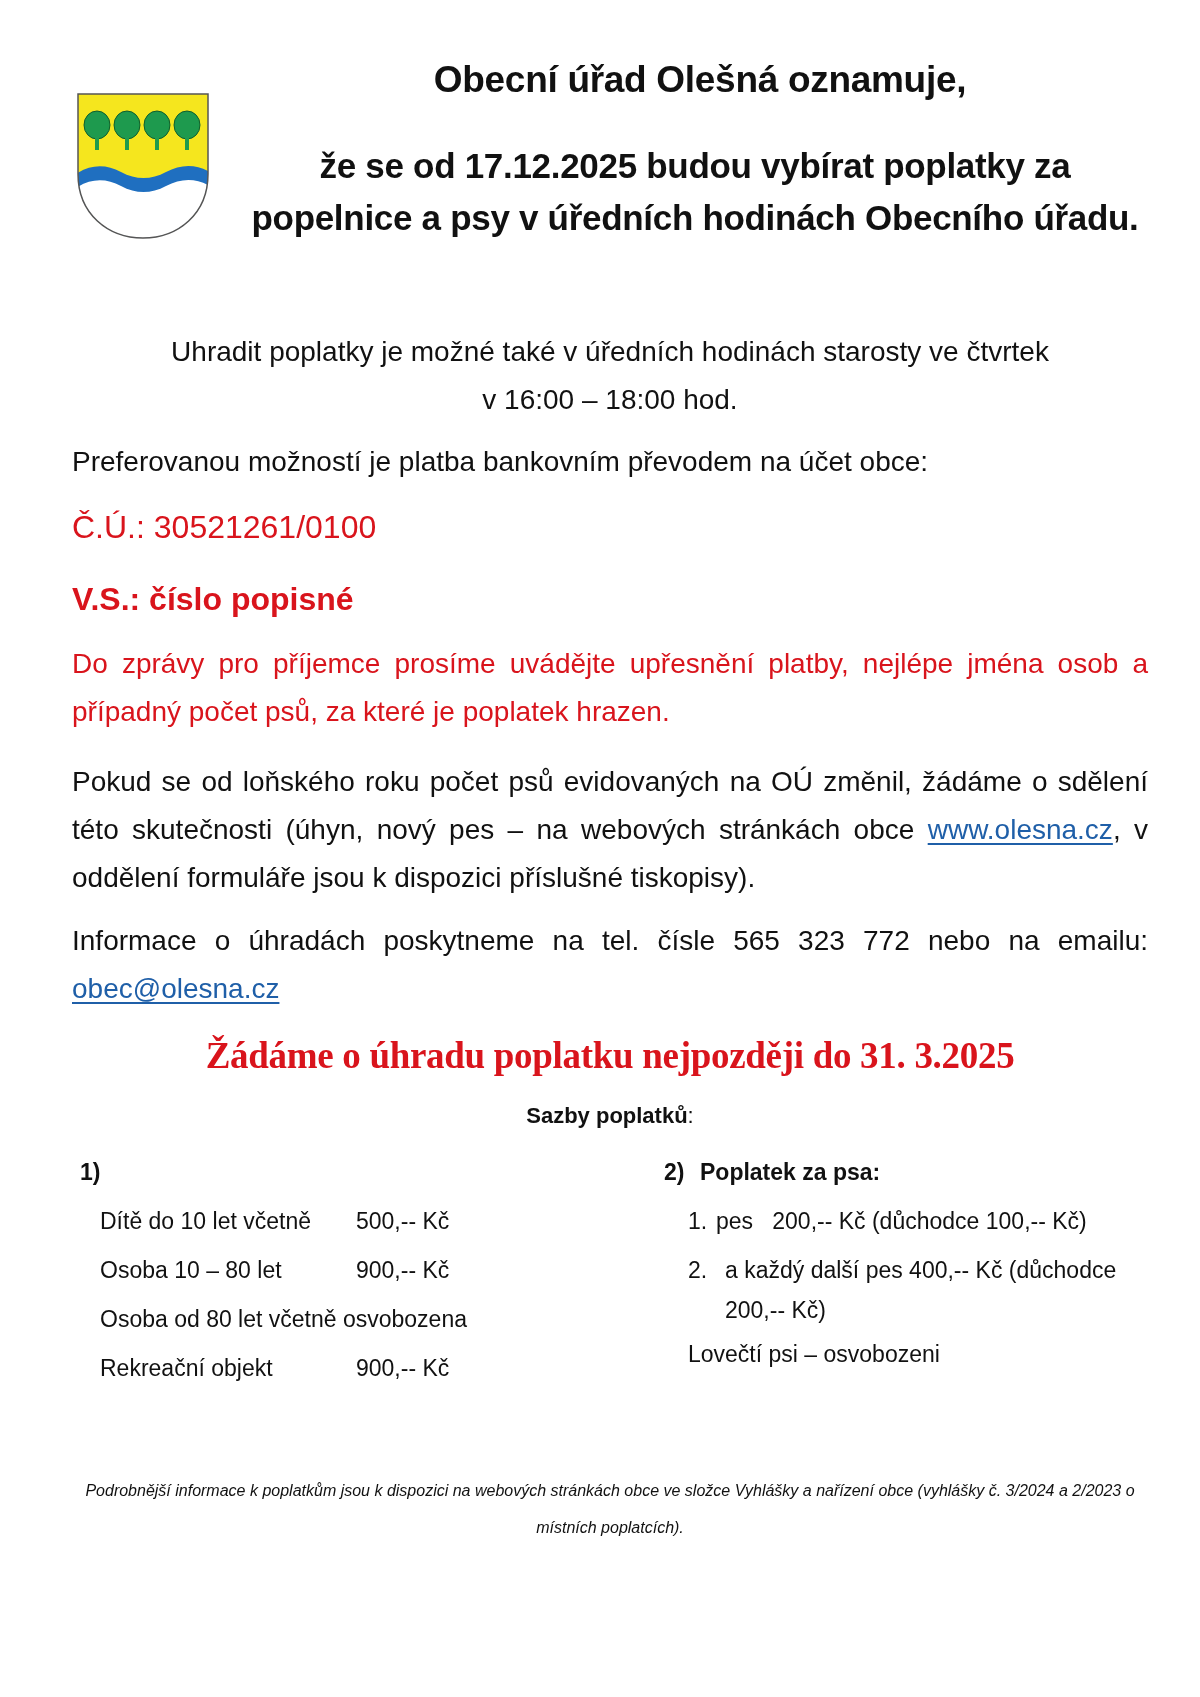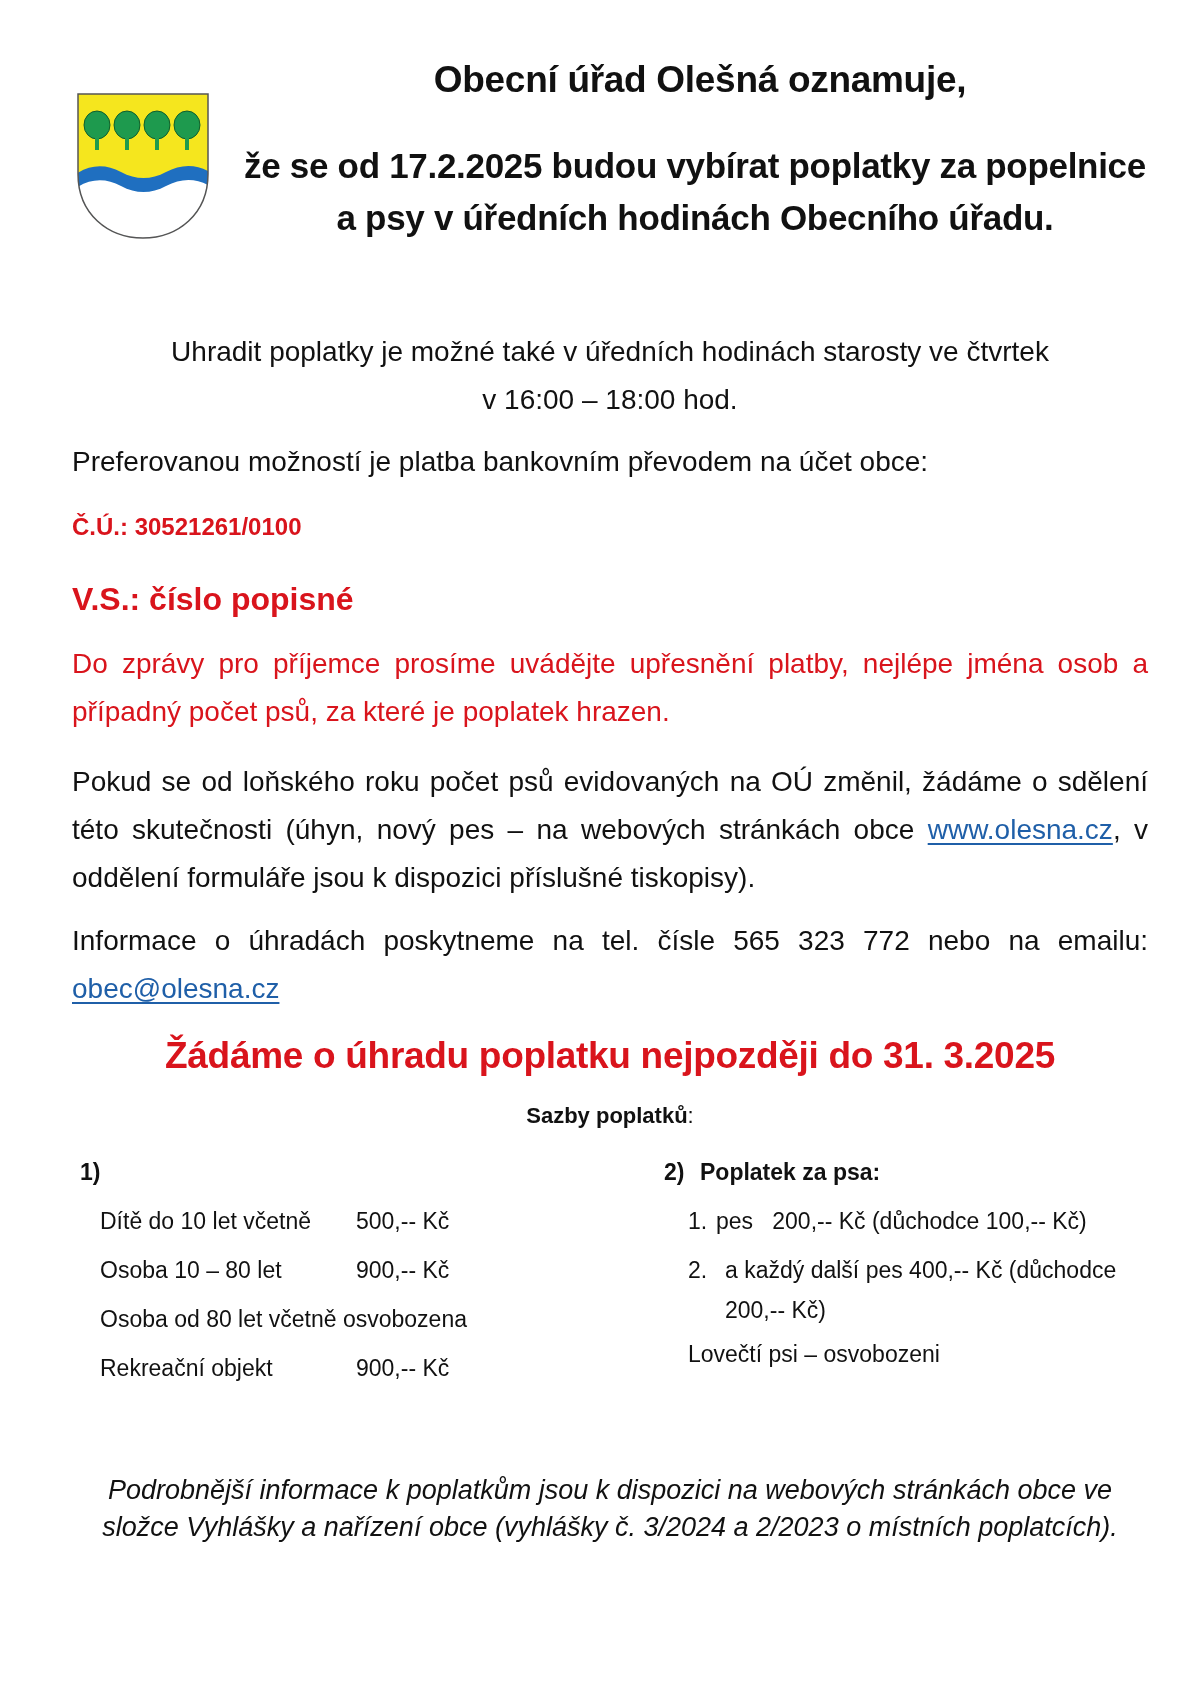--- a/index.html
+++ b/index.html
@@ -22,31 +22,31 @@
     font-weight: bold; font-size: 35px; line-height: 52px; letter-spacing: -0.3px;
   }
 
   .p { position: absolute; left: 72px; width: 1076px; font-size: 28px; line-height: 48px; }
   .center { text-align: center; }
   .justify { text-align: justify; text-align-last: left; }
   .red { color: #d9141c; }
 
   .p-hours { top: 328px; }
   .p-pref { top: 438px; }
-  .p-account { top: 503px; font-size: 24px; font-weight: bold; color: #d9141c; }
+  .p-account { top: 503px; font-size: 32px; font-weight: normal; color: #d9141c; }
   .p-vs { top: 575px; font-size: 32px; font-weight: bold; color: #d9141c; }
   .p-message { top: 640px; }
   .p-dogs { top: 758px; }
   .p-info { top: 917px; }
 
   a.link { color: #1f5fa8; text-decoration: underline; text-decoration-thickness: 2px; text-underline-offset: 4px; }
 
   .deadline {
     position: absolute; left: 72px; top: 1030px; width: 1076px; text-align: center;
-    font-weight: bold; font-size: 37px; line-height: 52px; color: #d9141c; letter-spacing: -0.3px;
+    font-weight: bold; font-size: 37px; line-height: 52px; color: #d9141c; letter-spacing: -0.3px; font-family: Liberation Serif, serif;
   }
   .rates-heading {
     position: absolute; left: 72px; top: 1100px; width: 1076px; text-align: center;
     font-size: 22px; line-height: 32px;
   }
   .rates-heading .b { font-weight: bold; }
 
   .col { position: absolute; font-size: 23px; line-height: 49px; }
   .col-left { left: 80px; top: 1148px; width: 520px; }
   .col-right { left: 664px; top: 1148px; width: 500px; }
@@ -58,21 +58,21 @@
   .row .label { flex: none; }
   .col-left .row .label { width: 256px; }
   .col-left .row.full .label { width: auto; }
   .col-right .row { padding-left: 24px; }
   .col-right .row .lnum { width: 28px; flex: none; }
   .col-right .row .ltxt { line-height: 40px; padding-top: 4px; }
   .col-right .row.plain { padding-left: 24px; }
 
   .footnote {
     position: absolute; left: 72px; top: 1472px; width: 1076px; text-align: center;
-    font-style: italic; font-size: 27px; line-height: 37px;
+    font-style: italic; font-size: 16px; line-height: 37px;
   }
 </style>
 </head>
 <body>
 
 <div class="page">
 
   <div class="coat">
     <svg width="134" height="150" viewBox="0 0 134 150" xmlns="http://www.w3.org/2000/svg">
       <defs>
@@ -96,21 +96,21 @@
           <rect x="49" y="44" width="4" height="14"></rect>
           <rect x="79" y="44" width="4" height="14"></rect>
           <rect x="109" y="44" width="4" height="14"></rect>
         </g>
       </g>
       <path d="M2 2 H132 V82 C132 122 102 146 67 146 C32 146 2 122 2 82 Z" fill="none" stroke="#555" stroke-width="1.5"></path>
     </svg>
   </div>
 
   <div class="title">Obecní úřad Olešná oznamuje,</div>
-  <div class="subtitle">že se od 17.2.2025 budou vybírat poplatky za popelnice a psy v úředních hodinách Obecního úřadu.</div>
+  <div class="subtitle">že se od 17.12.2025 budou vybírat poplatky za popelnice a psy v úředních hodinách Obecního úřadu.</div>
 
   <div class="p p-hours center">
     <div>Uhradit poplatky je možné také v úředních hodinách starosty ve čtvrtek</div>
     <div>v 16:00 – 18:00 hod.</div>
   </div>
 
   <div class="p p-pref">Preferovanou možností je platba bankovním převodem na účet obce:</div>
 
   <div class="p p-account">Č.Ú.: 30521261/0100</div>
   <div class="p p-vs">V.S.: číslo popisné</div>

